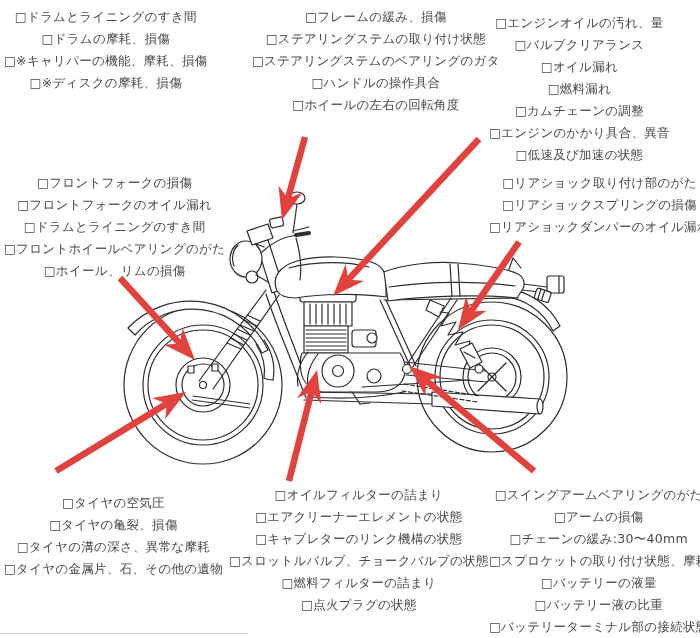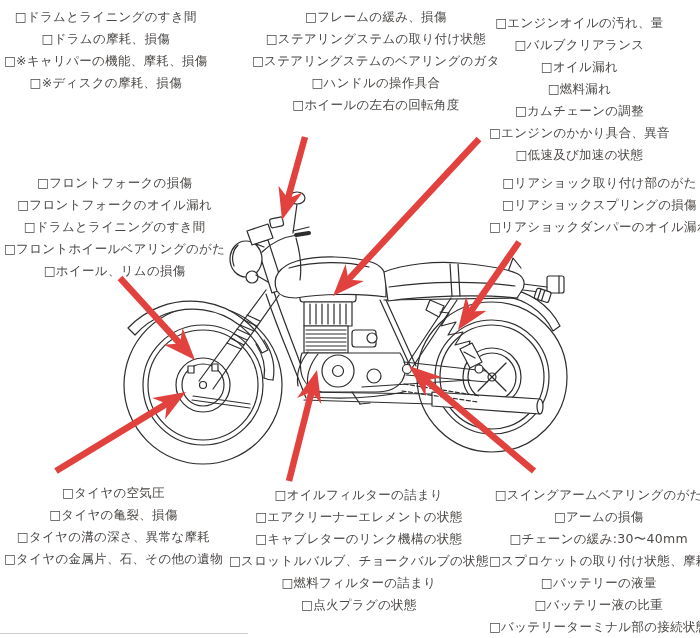--- a/index.html
+++ b/index.html
@@ -13,21 +13,21 @@
     position:absolute;color:#4c4947;font-size:12.5px;letter-spacing:.3px;
     white-space:nowrap;
     text-align:center;
   }
   .cl-line{height:22px;line-height:22px}
   .pos-tl{left:4px;top:6px}
   .pos-tm{left:252px;top:6px}
   .pos-tr{left:489px;top:12px}
   .pos-ml{left:4px;top:172px}
   .pos-mr{left:489px;top:172px}
-  .pos-bl{left:4px;top:482px}
+  .pos-bl{left:4px;top:492px}
   .pos-bm{left:229px;top:484px}
   .pos-br{left:489px;top:484px}
   .bottom-rule{position:absolute;left:0;top:633px;width:248px;height:1px;background:#cccccc}
 </style>
 </head>
 <body>
 
 <svg class="layer" viewBox="0 0 700 638">
   <g stroke="#2d2d2d" fill="none" stroke-width="1.2" stroke-linecap="round" stroke-linejoin="round">
 

